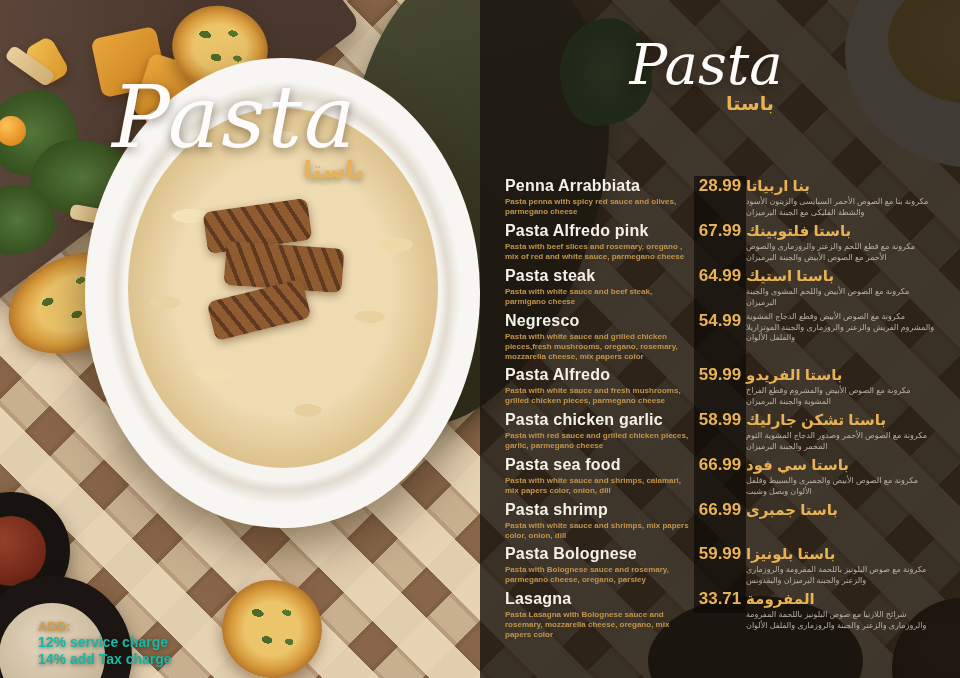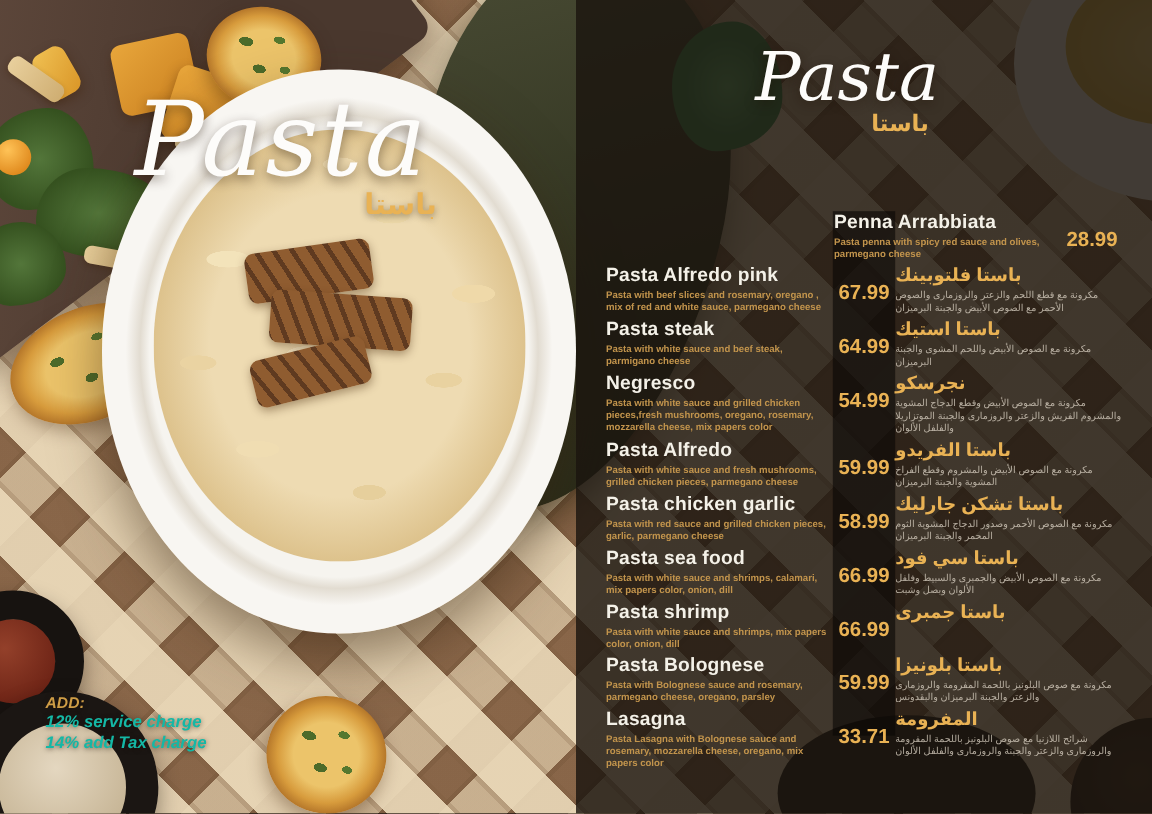--- a/index.html
+++ b/index.html
@@ -95,37 +95,37 @@
   .price-strip{position:absolute;left:694px;top:176px;width:52px;height:437px;z-index:3;
     background:rgba(10,7,5,0.62);}
 
   
   .left-title{position:absolute;left:112px;top:72px;width:252px;z-index:4;}
   .script{font-family:"DejaVu Serif","Liberation Serif",serif;font-style:italic;
     color:#fdfcfa;text-shadow:0 3px 10px rgba(30,15,0,.45);}
   .left-title .script{font-size:86px;line-height:1.05;letter-spacing:2px;}
   .left-title .ar{display:block;text-align:right;color:var(--gold);font-size:24px;
     font-weight:bold;margin-top:-6px;text-shadow:0 2px 6px rgba(30,15,0,.4);}
-  .footnote{position:absolute;left:38px;top:578px;z-index:4;line-height:1.18;
-    text-shadow:0 1px 4px rgba(30,15,0,.55);font-style:italic;}
+  .footnote{position:absolute;left:38px;top:619px;z-index:4;line-height:1.18;
+    text-shadow:0 1px 4px rgba(30,15,0,.55);}
   .footnote .add{color:#cf9d46;font-weight:bold;font-size:13px;}
   .footnote .ln{color:#14b8a6;font-weight:bold;font-size:14px;}
 
   
   .right-content{position:absolute;left:480px;top:0;width:480px;height:678px;z-index:4;}
   .right-header{position:absolute;top:34px;left:0;width:100%;text-align:center;}
   .right-header .script{font-size:56px;line-height:1.1;display:inline-block;transform:translateX(-14px);}
   .right-header .ar{display:block;color:var(--gold);font-size:19px;font-weight:bold;
     margin-top:-4px;transform:translateX(30px);}
   .menu-list{position:absolute;left:0;top:176px;width:100%;}
   .menu-row{display:flex;align-items:flex-start;padding:0 24px 0 25px;margin-bottom:3px;justify-content:flex-end;}
   .col-en{width:189px;}
   .item-name{color:var(--title-white);font-weight:bold;font-size:16px;line-height:20px;letter-spacing:.2px;}
   .item-desc{color:var(--desc-gold);font-weight:bold;font-size:8px;line-height:10px;margin-top:1px;}
-  .col-price{width:52px;text-align:center;margin-top:14px;}
+  .col-price{width:52px;text-align:center;}
   .item-price{color:var(--gold);font-weight:bold;font-size:17px;line-height:20px;}
   .col-ar{flex:1;text-align:left;direction:rtl;}
   .item-name-ar{color:var(--gold);font-weight:bold;font-size:15px;line-height:20px;}
   .item-desc-ar{color:var(--ar-desc);font-size:8px;line-height:10.5px;margin-top:1px;opacity:.85;}
 </style>
 </head>
 <body>
 
 <div class="page">
 
@@ -182,20 +182,24 @@
     </div>
     <div class="menu-list" id="menu-list">
   <div class="menu-row">
     <div class="col-en">
       <div class="item-name">Penna Arrabbiata</div>
       <div class="item-desc">Pasta penna with spicy red sauce and olives, parmegano cheese</div>
     </div>
     <div class="col-price">
       <div class="item-price">28.99</div>
     </div>
+    <div class="col-ar">
+      <div class="item-name-ar">بنا اربياتا</div>
+      <div class="item-desc-ar">مكرونة بنا مع الصوص الأحمر السبايسى والزيتون الأسود والشطة الفليكى مع الجبنة البرميزان</div>
+    </div>
   </div>
 
   <div class="menu-row">
     <div class="col-en">
       <div class="item-name">Pasta Alfredo pink</div>
       <div class="item-desc">Pasta with beef slices and rosemary, oregano , mix of red and white sauce, parmegano cheese</div>
     </div>
     <div class="col-price">
       <div class="item-price">67.99</div>
     </div>
@@ -221,21 +225,20 @@
 
   <div class="menu-row">
     <div class="col-en">
       <div class="item-name">Negresco</div>
       <div class="item-desc">Pasta with white sauce and grilled chicken pieces,fresh mushrooms, oregano, rosemary, mozzarella cheese, mix papers color</div>
     </div>
     <div class="col-price">
       <div class="item-price">54.99</div>
     </div>
     <div class="col-ar">
-      <div class="item-name-ar">نجرسكو</div>
       <div class="item-desc-ar">مكرونة مع الصوص الأبيض وقطع الدجاج المشوية والمشروم الفريش والزعتر والروزمارى والجبنة الموتزاريلا والفلفل الألوان</div>
     </div>
   </div>
 
   <div class="menu-row">
     <div class="col-en">
       <div class="item-name">Pasta Alfredo</div>
       <div class="item-desc">Pasta with white sauce and fresh mushrooms, grilled chicken pieces, parmegano cheese</div>
     </div>
     <div class="col-price">

